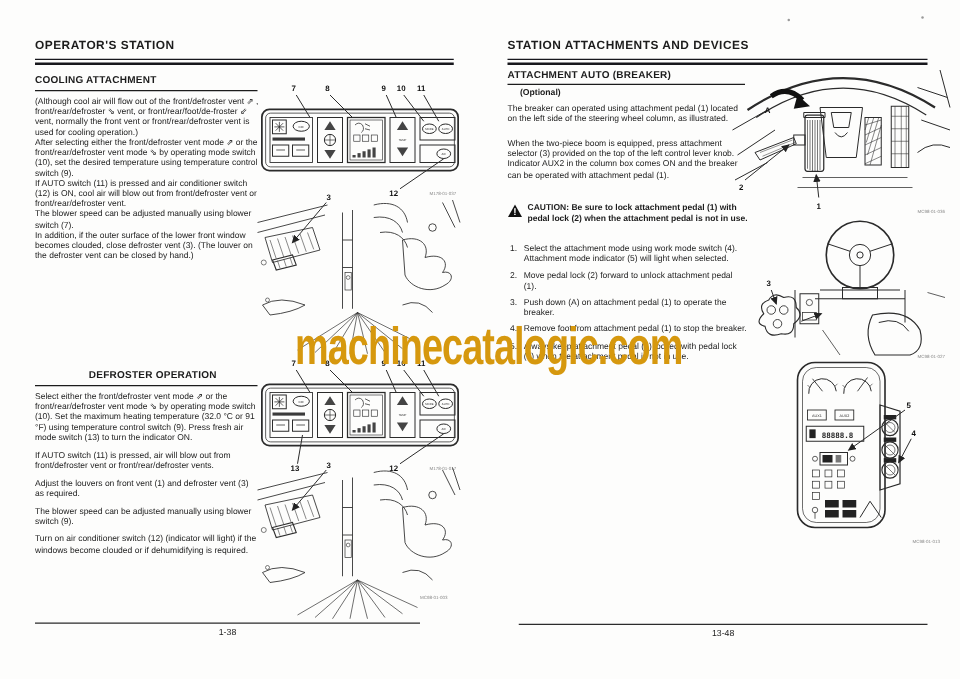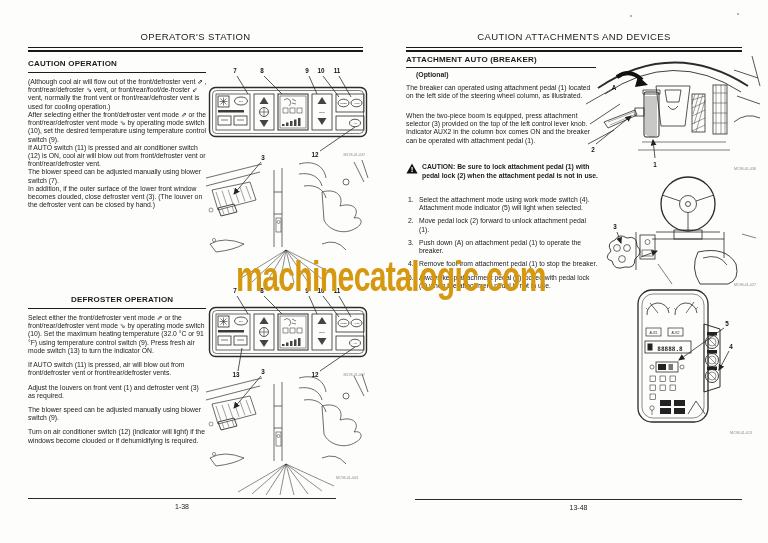--- a/index.html
+++ b/index.html
@@ -2,21 +2,21 @@
 <html><head>
 <meta charset="utf-8">
 <style>
   html,body{margin:0;padding:0;}
   body{
     width:768px;height:543px;position:relative;overflow:hidden;
     background:#fdfdfc;color:#1c1c1c;
     font-family:"Liberation Sans","DejaVu Sans",sans-serif;
   }
   .abs{position:absolute;}
-  .pageheader{font-weight:normal;font-size:9.5px;text-align:center;letter-spacing:.4px;}
+  .pageheader{font-weight:bold;font-size:9.5px;letter-spacing:.4px;}
   .hrule{height:2px;border-top:1px solid #17171c;border-bottom:2.4px solid #17171c;}
   .secheading{font-weight:bold;font-size:8px;letter-spacing:.2px;}
   .sec-underline{height:1px;background:#1c1c1c;}
   .bodytext{font-size:6.8px;line-height:1.21;}
   .bodytext p{margin:0;}
   .spaced p{margin:0 0 6px 0;}
   .subheading{font-weight:bold;font-size:6.9px;}
   .caution{font-size:6.8px;line-height:1.26;font-weight:bold;}
   .steps{font-size:6.8px;line-height:1.21;}
   .step{display:flex;margin-bottom:5px;}
@@ -33,21 +33,21 @@
   .callout-t{font-size:6.3px;font-weight:bold;fill:#111;}
   .figlabel-t{font-size:3.6px;fill:#8a8a8a;}
   .tinybtn-t{font-size:2.2px;fill:#333;}
 </style>
 </head>
 <body>
 
 <div class="abs pageheader" style="left:28px;top:31px;width:335px;">OPERATOR'S STATION</div>
 <div class="abs hrule" style="left:28px;top:47px;width:335px;"></div>
 
-<div class="abs secheading" style="left:28px;top:59px;">CAUTION OPERATION</div>
+<div class="abs secheading" style="left:28px;top:59px;">COOLING ATTACHMENT</div>
 <div class="abs sec-underline" style="left:28px;top:72px;width:178px;"></div>
 <div class="abs bodytext" style="left:28px;top:78px;width:179px;">
   <p>(Although cool air will flow out of the front/defroster vent ⇗ , front/rear/defroster ⇘ vent, or front/rear/foot/de-froster ⇙ vent, normally the front vent or front/rear/defroster vent is used for cooling operation.)</p>
   <p>After selecting either the front/defroster vent mode ⇗ or the front/rear/defroster vent mode ⇘ by operating mode switch (10), set the desired temperature using temperature control switch (9).</p>
   <p>If AUTO switch (11) is pressed and air conditioner switch (12) is ON, cool air will blow out from front/defroster vent or front/rear/defroster vent.</p>
   <p>The blower speed can be adjusted manually using blower switch (7).</p>
   <p>In addition, if the outer surface of the lower front window becomes clouded, close defroster vent (3). (The louver on the defroster vent can be closed by hand.)</p>
 </div>
 
 <div class="abs secheading" style="left:28px;top:295px;padding-left:43px;">DEFROSTER OPERATION</div>
@@ -235,21 +235,21 @@
       <circle cx="10" cy="88" r="1.6" stroke-width="0.5"></circle>
     <path d="M118,92 Q132,86 142,98"></path>
   </g>
   <text class="callout-t" x="59" y="8" text-anchor="middle">3</text>
   <text class="figlabel-t" x="154" y="113" text-anchor="end">MC98-01-003</text>
 </svg>
 
 <div class="abs" style="left:28px;top:498px;width:308px;border-top:1.6px solid #2b2b2b;"></div>
 <div class="abs pagenum" style="left:28px;top:503px;width:308px;">1-38</div>
 
-<div class="abs pageheader" style="left:406px;top:31px;width:336px;">CAUTION ATTACHMENTS AND DEVICES</div>
+<div class="abs pageheader" style="left:406px;top:31px;width:336px;">STATION ATTACHMENTS AND DEVICES</div>
 <div class="abs hrule" style="left:406px;top:47px;width:336px;"></div>
 
 <div class="abs secheading" style="left:406px;top:55px;">ATTACHMENT AUTO (BREAKER)</div>
 <div class="abs sec-underline" style="left:406px;top:67px;width:190px;"></div>
 <div class="abs subheading" style="left:416px;top:71px;">(Optional)</div>
 
 <div class="abs bodytext" style="left:406px;top:84px;width:192px;">The breaker can operated using attachment pedal (1) located on the left side of the steering wheel column, as illustrated.</div>
 <div class="abs bodytext" style="left:406px;top:112px;width:192px;">When the two-piece boom is equipped, press attachment selector (3) provided on the top of the left control lever knob. Indicator AUX2 in the column box comes ON and the breaker can be operated with attachment pedal (1).</div>
 
 <svg class="abs" style="left:406px;top:163px;" width="12" height="11" viewBox="0 0 12 11">

